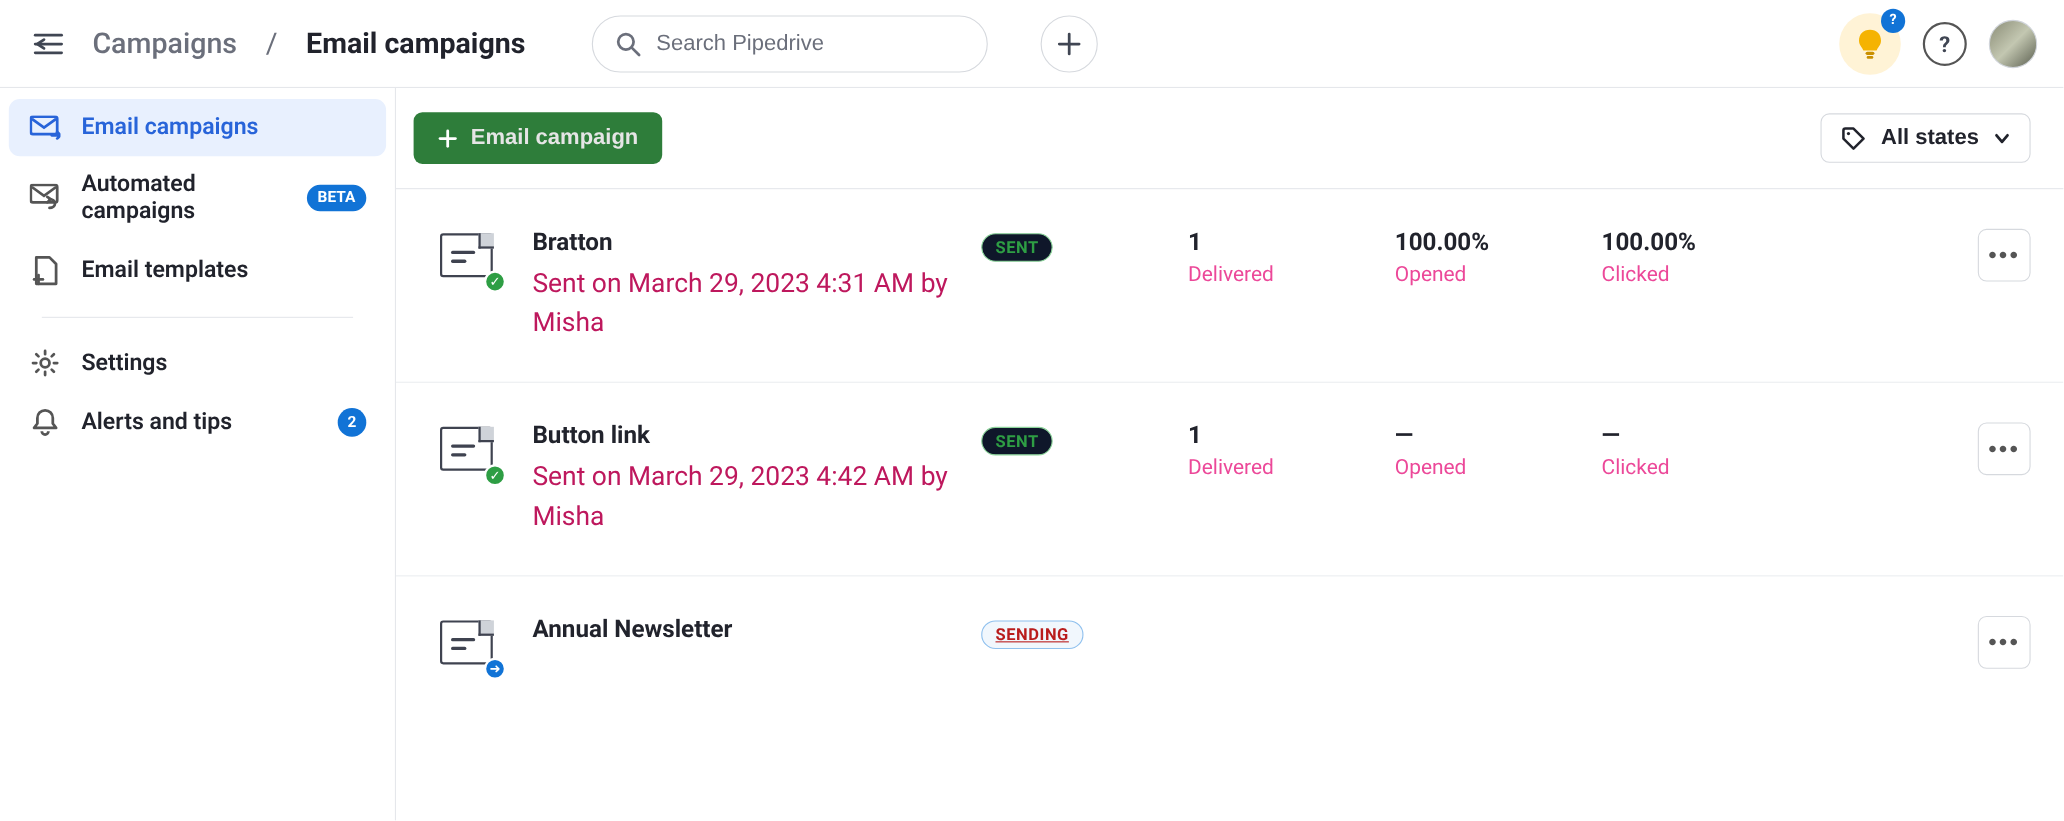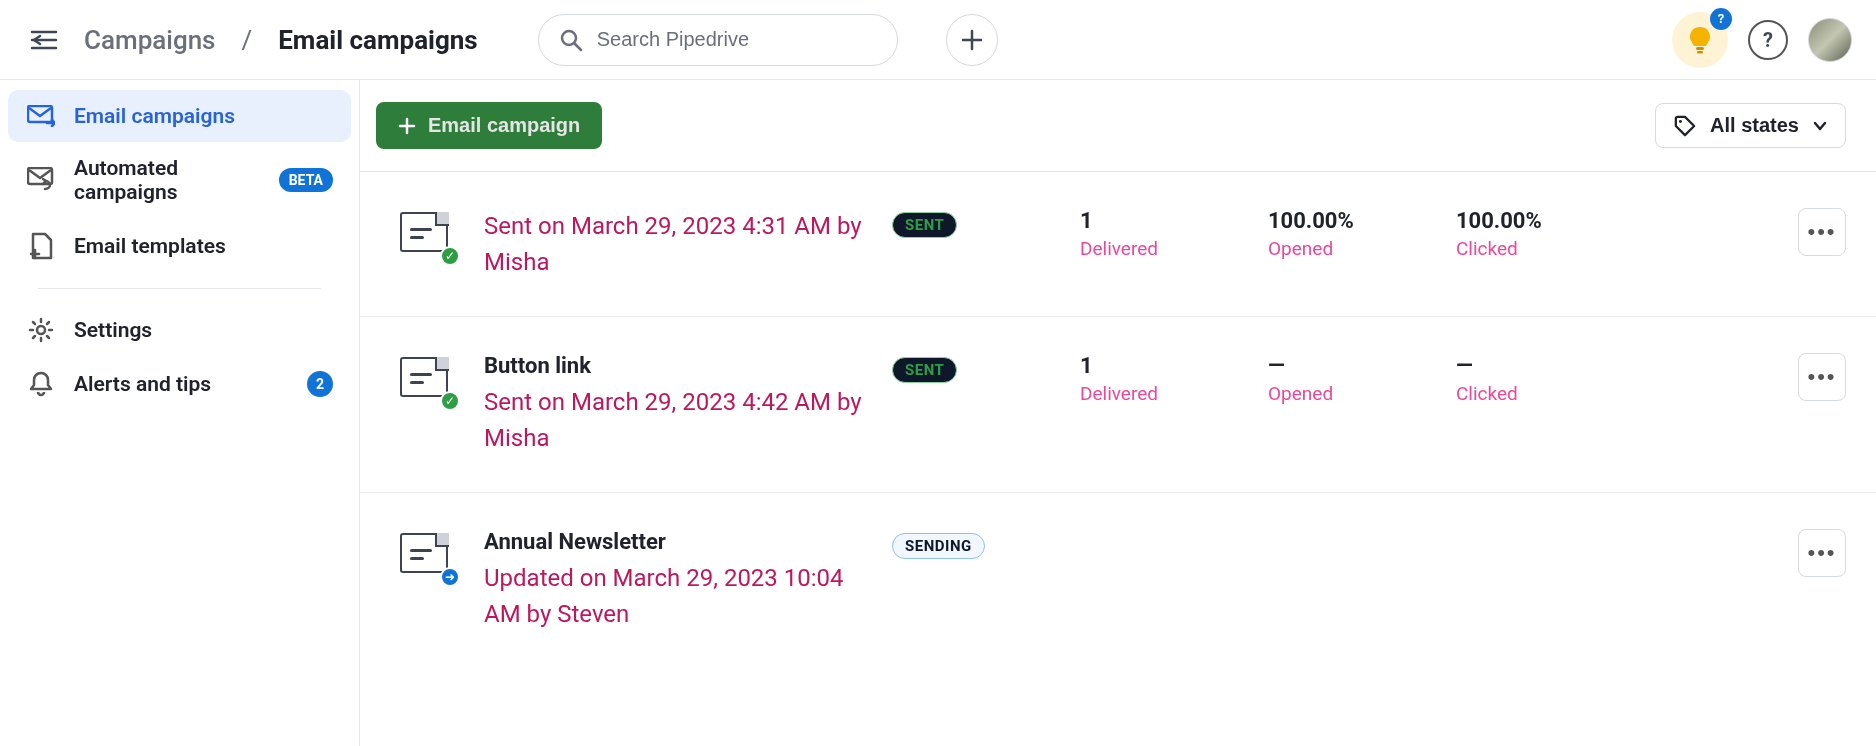--- a/index.html
+++ b/index.html
@@ -263,21 +263,21 @@
   .row-status { flex:0 0 160px; display:flex; align-items:flex-start; padding-top:4px;}
   .pill {
     border:1px solid;
     border-radius: 14px;
     padding: 3px 12px;
     font-size:15px;
     font-weight:700;
     letter-spacing:0.5px;
   }
   .pill.sent { color:#2e9e44; border-color:#8bd39a; background:#0f172a;}
-  .pill.sending { color:#0f172a; border-color:#8fc0ee; background:#f1f7fd;}
+  .pill.sending { color:#b91c1c; border-color:#8fc0ee; background:#f1f7fd;text-decoration:underline;}
 
   .row-stat { flex:0 0 160px; }
   .stat-value{ font-size:22px; font-weight:700; margin-bottom:4px;}
   .stat-label{ font-size:19px; color:#ec4899;}
 
   .row-actions{
     margin-left:auto;
     flex:0 0 auto;
   }
   .more-btn{
@@ -434,20 +434,21 @@
     <div class="campaign-list">
 
       <div class="campaign-row">
         <div class="row-icon">
           <div class="doc">
               <div class="lines"></div>
             </div>
           <div class="status-dot sent">✓</div>
         </div>
         <div class="row-main">
+          <div class="row-title">Bratton</div>
           <div class="row-sub">Sent on March 29, 2023 4:31 AM by Misha</div>
         </div>
         <div class="row-status">
           <span class="pill sent">SENT</span>
         </div>
         <div class="row-stat">
           <div class="stat-value">1</div>
           <div class="stat-label">Delivered</div>
         </div>
         <div class="row-stat">
@@ -500,21 +501,20 @@
 
       <div class="campaign-row">
         <div class="row-icon">
           <div class="doc">
               <div class="lines"></div>
             </div>
           <div class="status-dot sending">➜</div>
         </div>
         <div class="row-main">
           <div class="row-title">Annual Newsletter</div>
-          <div class="row-sub">Updated on March 29, 2023 10:04 AM by Steven</div>
         </div>
         <div class="row-status">
           <span class="pill sending">SENDING</span>
         </div>
         <div class="row-stat"></div>
         <div class="row-stat"></div>
         <div class="row-stat"></div>
         <div class="row-actions">
           <button class="more-btn">
             <span>•••</span>

